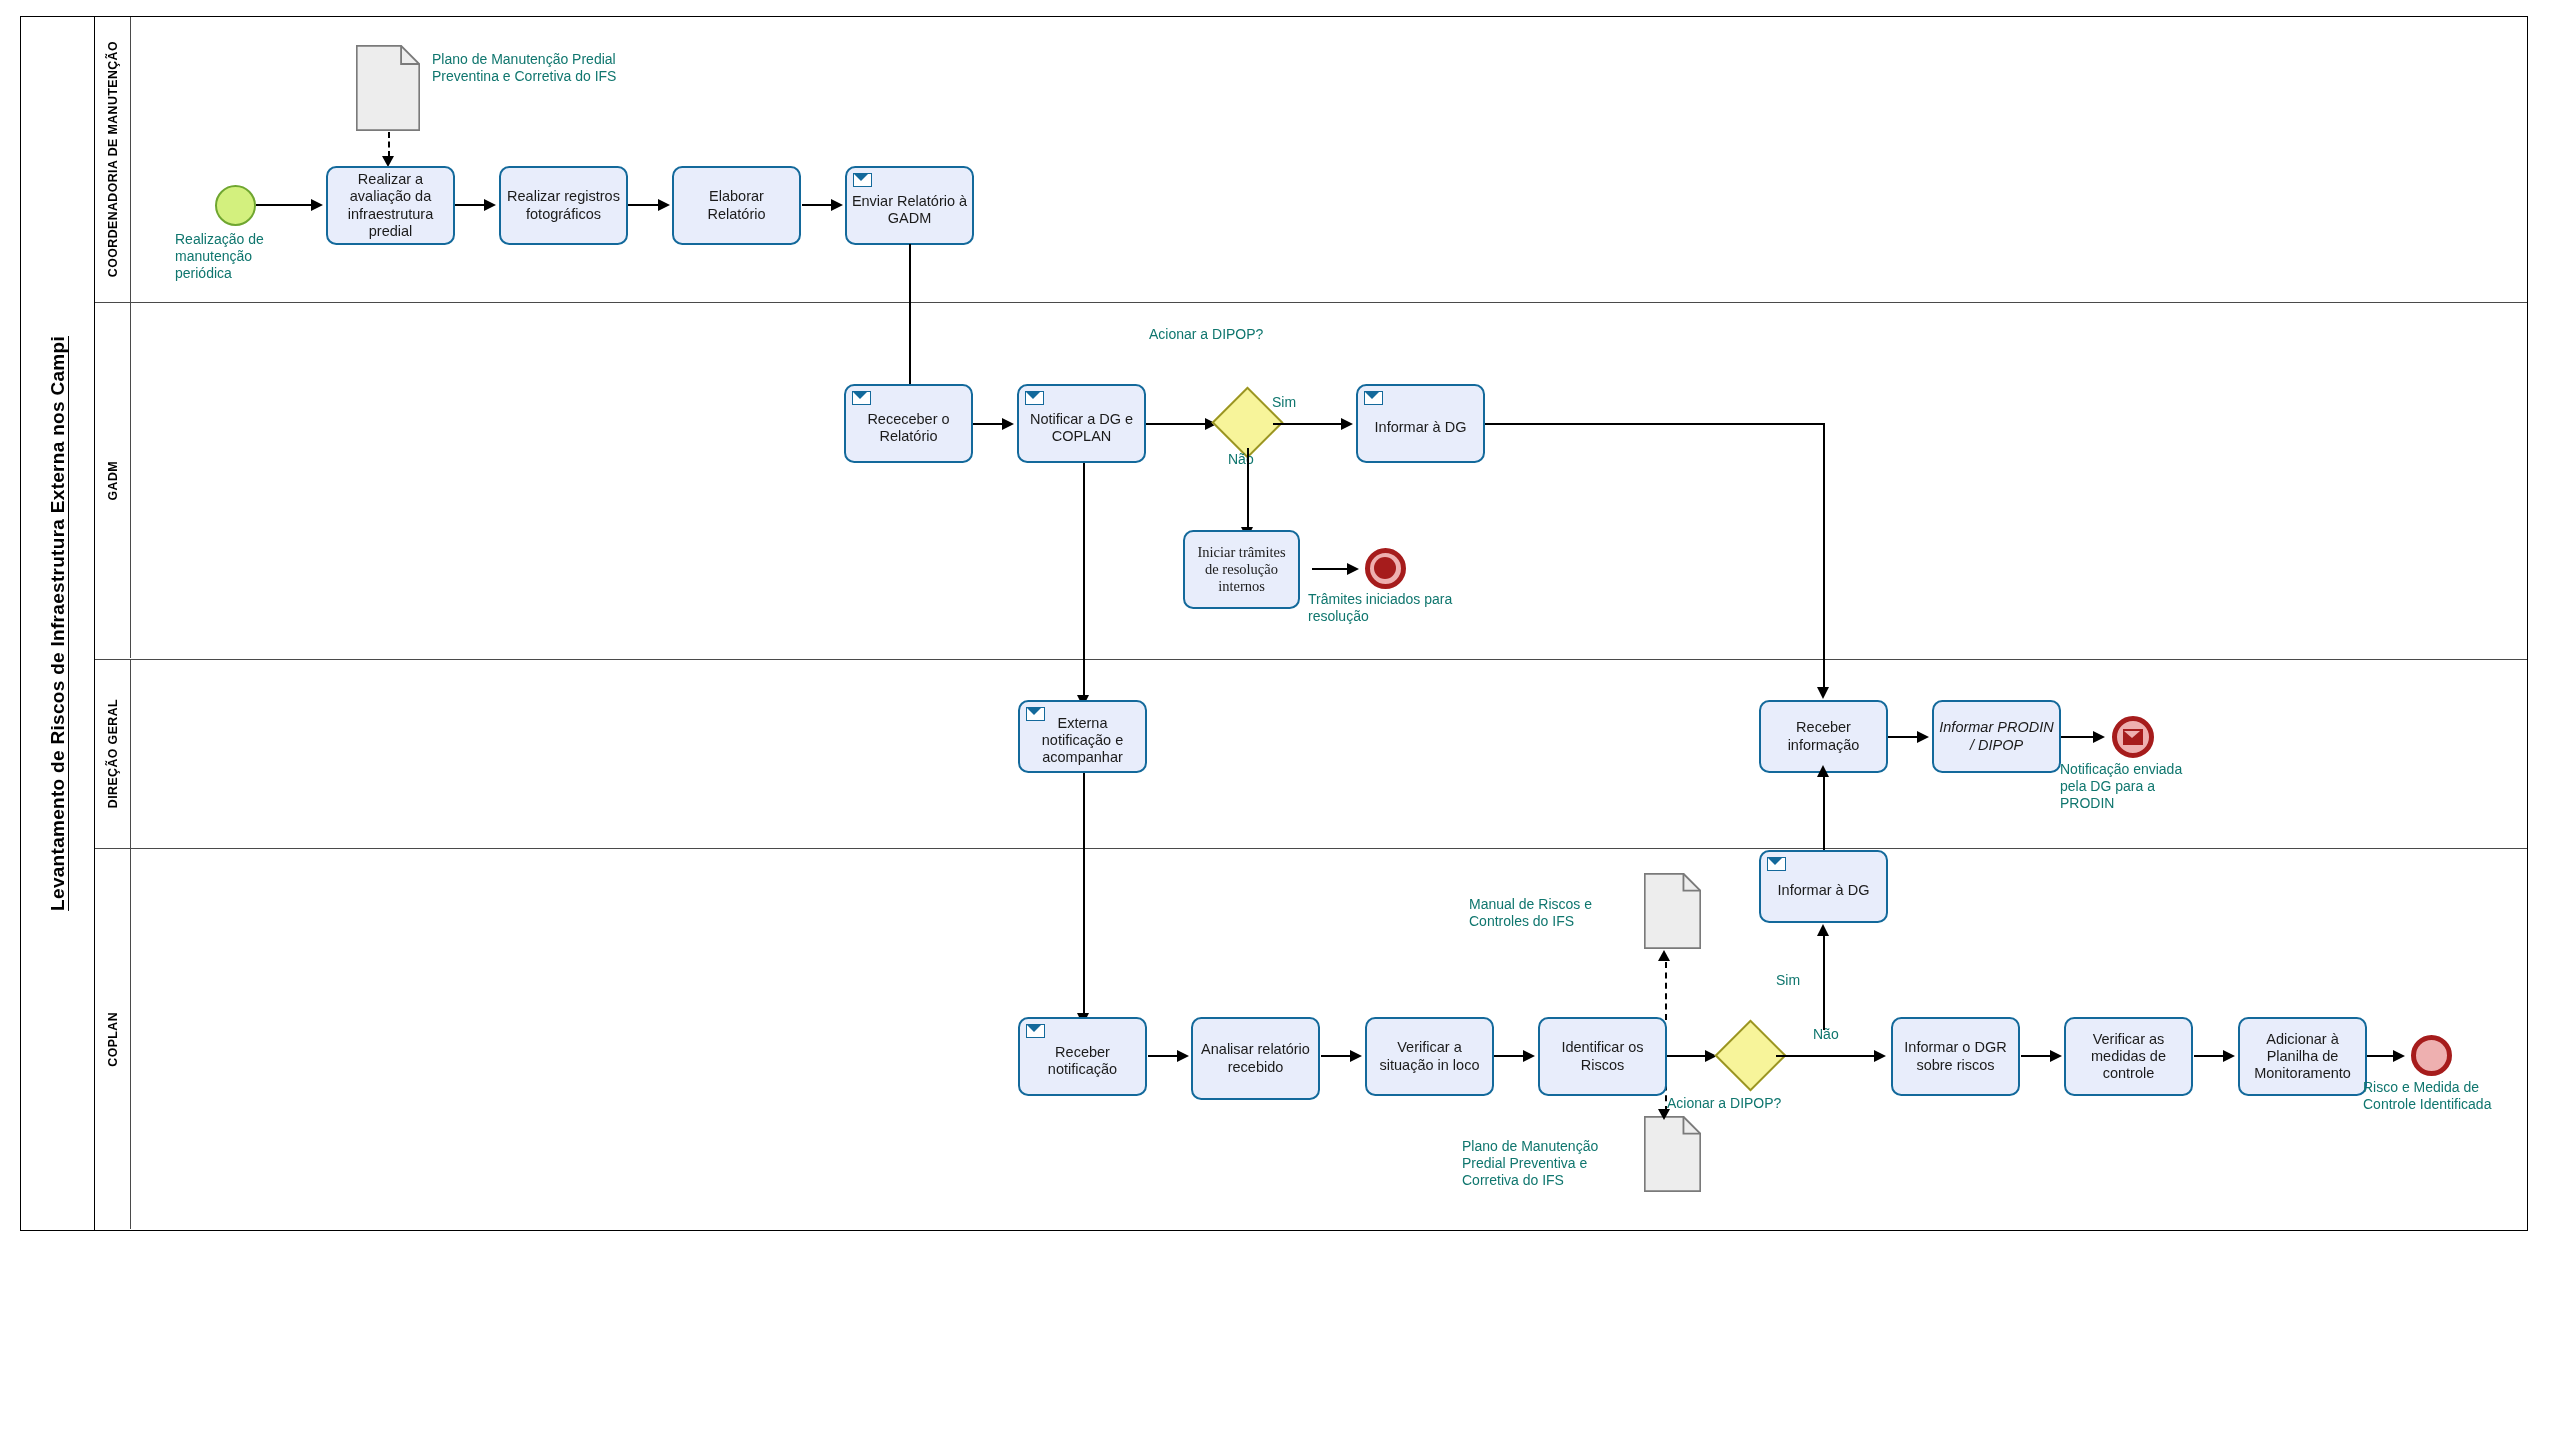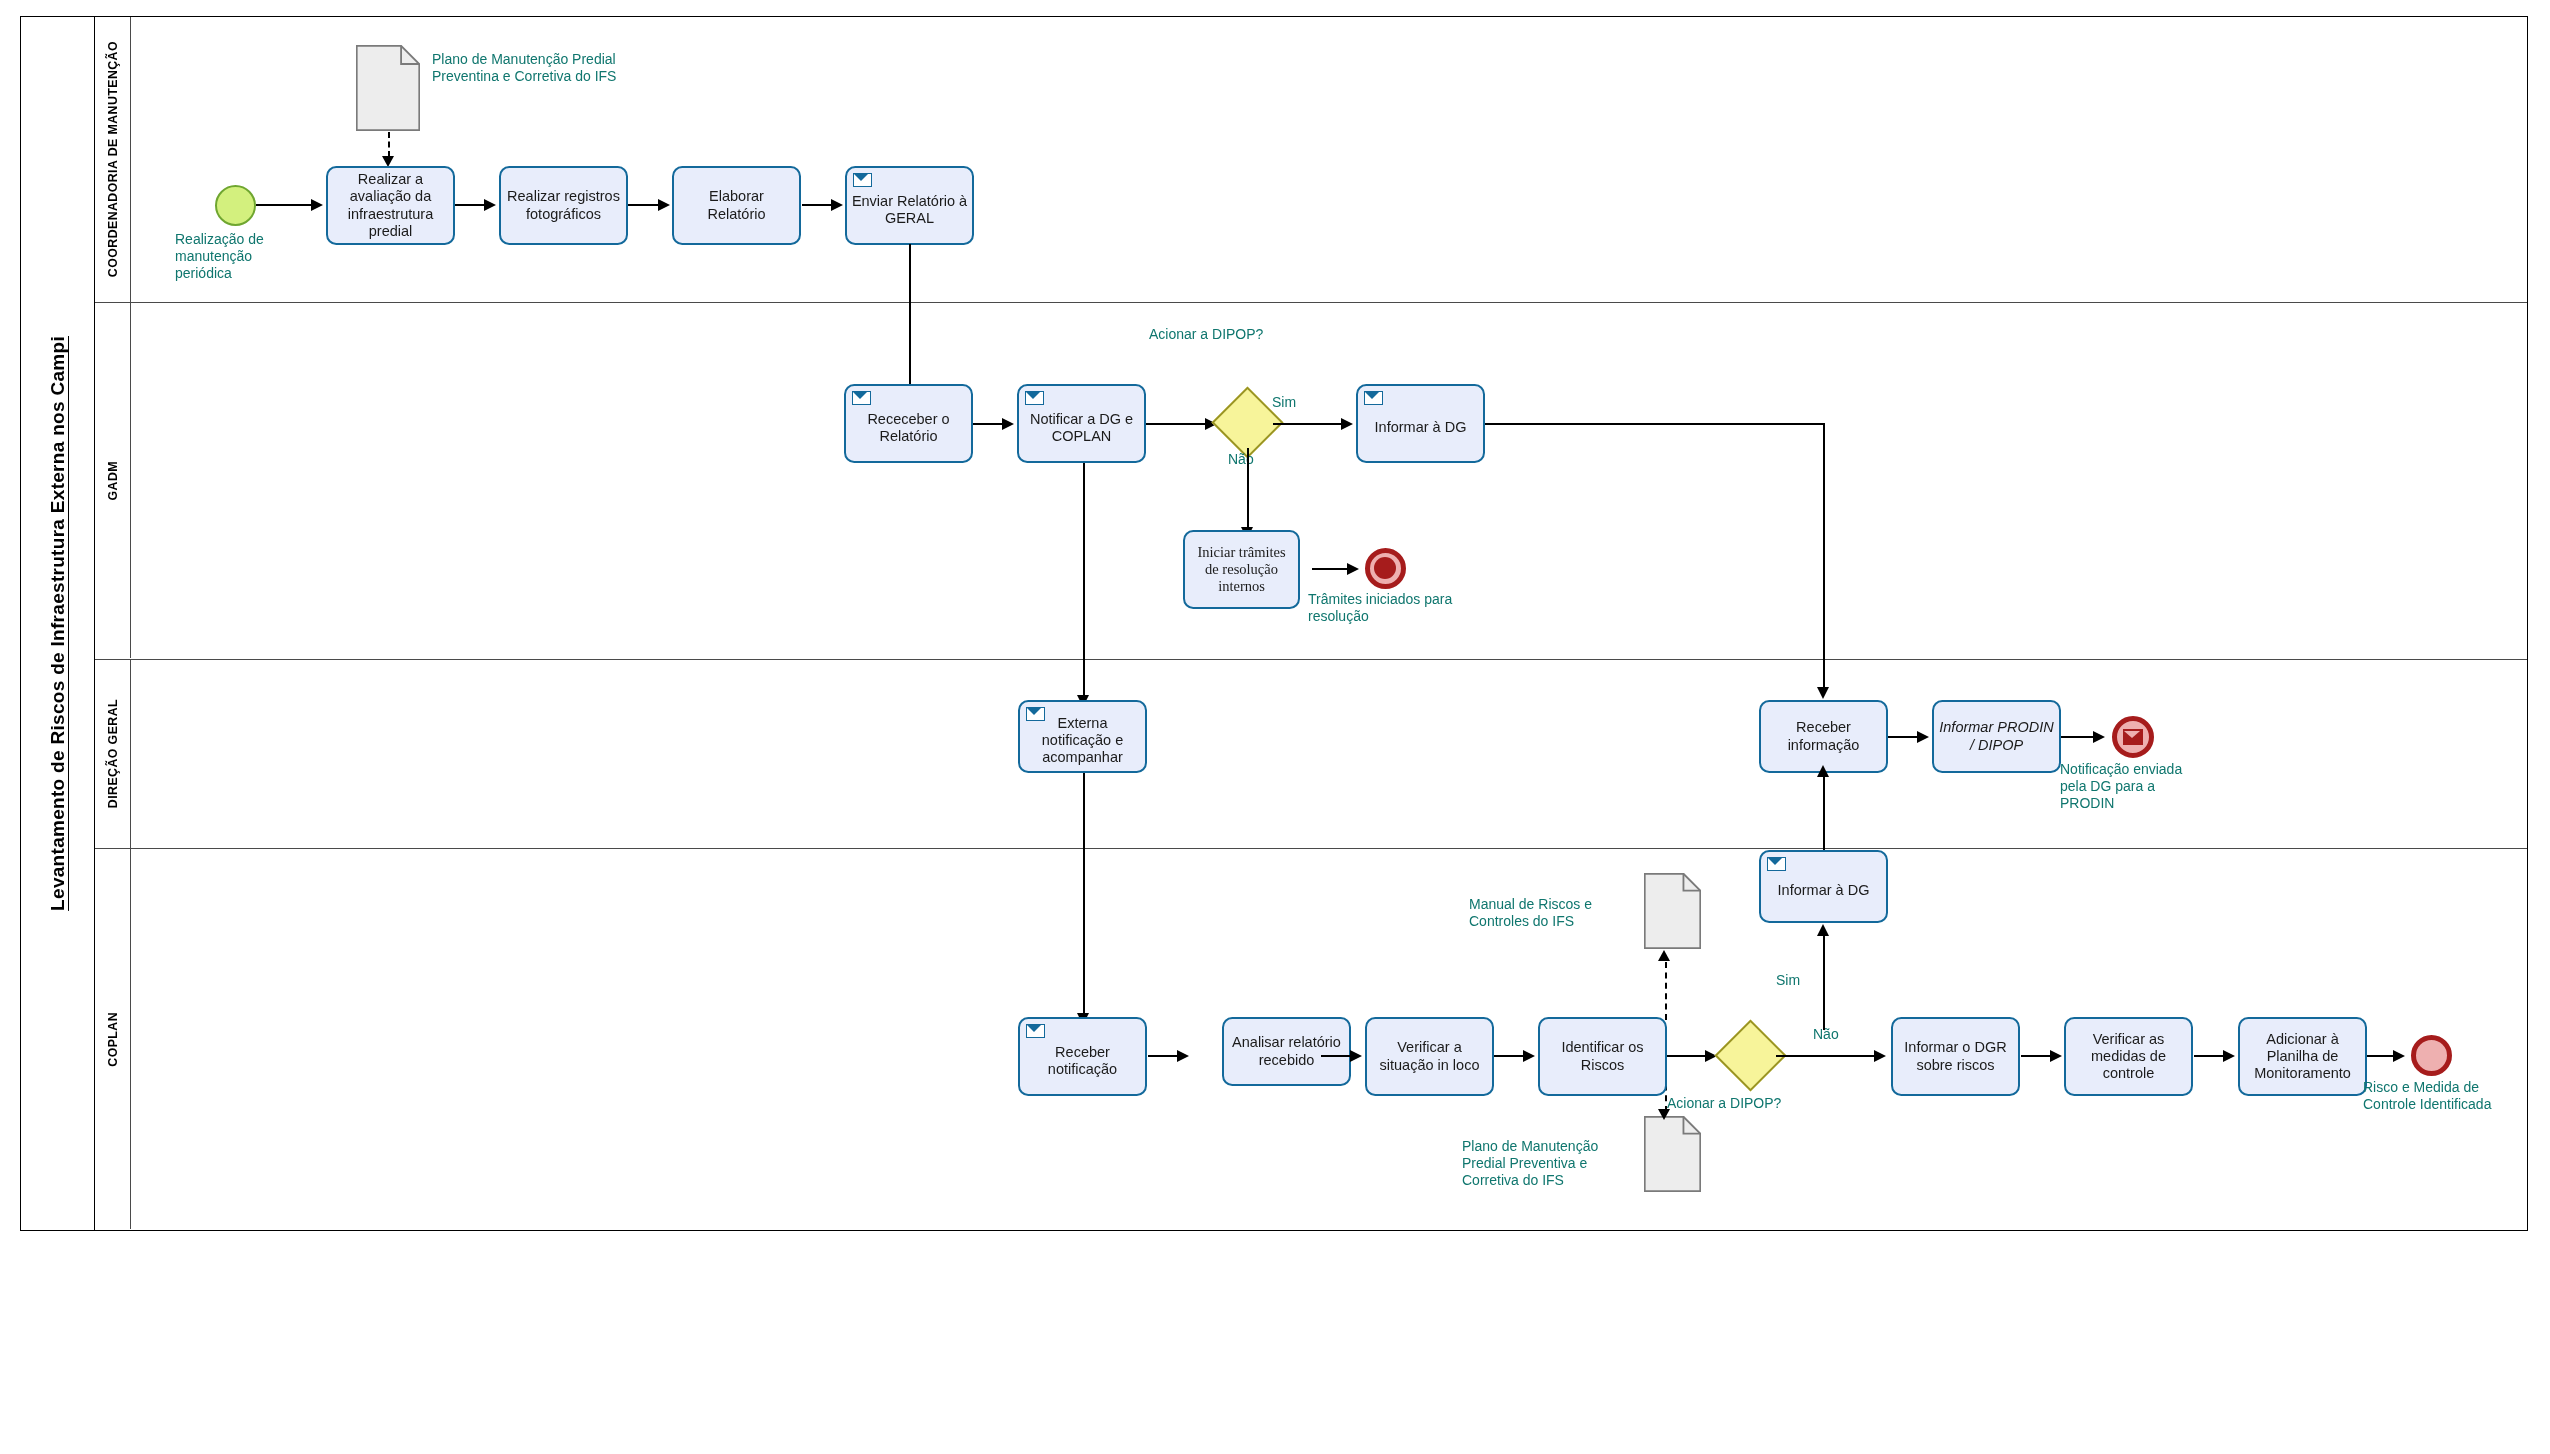--- a/index.html
+++ b/index.html
@@ -175,21 +175,21 @@
 
   <div class="task" style="left:672px;top:166px;width:129px;height:79px;">
     <span class="lbl">Elaborar Relatório</span>
   </div>
 
   <div class="conn h" style="left:802px;top:204px;width:32px;"></div>
   <div class="arrow r" style="left:831px;top:199px;"></div>
 
   <div class="task msg" style="left:845px;top:166px;width:129px;height:79px;">
     <span class="env"></span>
-    <span class="lbl">Enviar Relatório à GERAL</span>
+    <span class="lbl">Enviar Relatório à GADM</span>
   </div>
 
   <div class="conn v" style="left:909px;top:244px;width:1.8px;height:144px;"></div>
   <div class="arrow d" style="left:903px;top:384px;"></div>
 
   <div class="task msg" style="left:844px;top:384px;width:129px;height:79px;">
     <span class="env"></span>
     <span class="lbl">Receceber o Relatório</span>
   </div>
 
@@ -297,21 +297,21 @@
   <div class="darrow d" style="left:1658px;top:1109px;"></div>
 
   <div class="task msg" style="left:1018px;top:1017px;width:129px;height:79px;">
     <span class="env"></span>
     <span class="lbl">Receber notificação</span>
   </div>
 
   <div class="conn h" style="left:1148px;top:1055px;width:32px;"></div>
   <div class="arrow r" style="left:1177px;top:1050px;"></div>
 
-  <div class="task" style="left:1222px;top:1017px;width:129px;height:69px;">
+  <div class="task" style="left:1191px;top:1017px;width:129px;height:83px;">
     <span class="lbl">Analisar relatório recebido</span>
   </div>
 
   <div class="conn h" style="left:1321px;top:1055px;width:32px;"></div>
   <div class="arrow r" style="left:1350px;top:1050px;"></div>
 
   <div class="task" style="left:1365px;top:1017px;width:129px;height:79px;">
     <span class="lbl">Verificar a situação in loco</span>
   </div>
 

